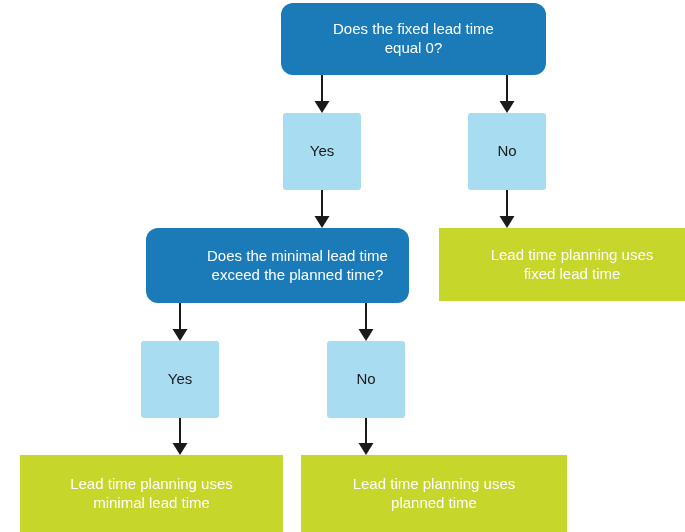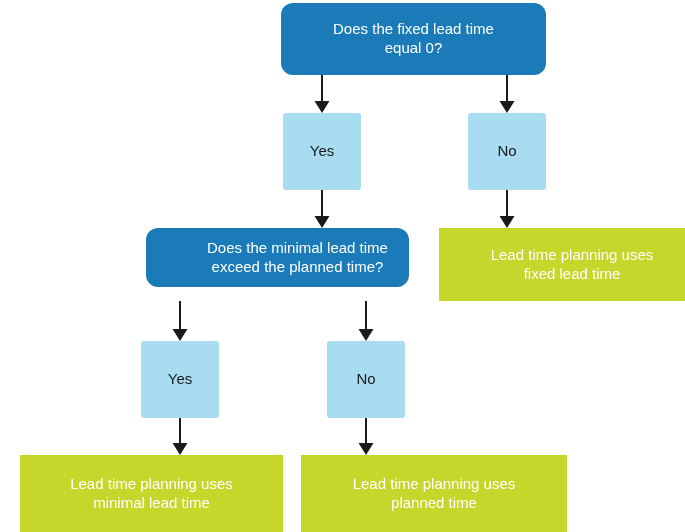--- a/index.html
+++ b/index.html
@@ -113,21 +113,21 @@
     <div class="node decision" style="left: 281px; top: 3px; width: 265px; height: 72px; background: rgb(27, 123, 184); color: rgb(255, 255, 255);">
       <span class="node-label">Does the fixed lead time
 equal 0?</span>
     </div>
     <div class="node branch" style="left: 283px; top: 113px; width: 78px; height: 77px; background: rgb(168, 220, 240); color: rgb(26, 26, 26);">
       <span class="node-label">Yes</span>
     </div>
     <div class="node branch" style="left: 468px; top: 113px; width: 78px; height: 77px; background: rgb(168, 220, 240); color: rgb(26, 26, 26);">
       <span class="node-label">No</span>
     </div>
-    <div class="node decision" style="left: 146px; top: 228px; width: 263px; height: 59px; background: rgb(27, 123, 184); color: rgb(255, 255, 255); padding-left: 40px;">
+    <div class="node decision" style="left: 146px; top: 228px; width: 263px; height: 75px; background: rgb(27, 123, 184); color: rgb(255, 255, 255); padding-left: 40px;">
       <span class="node-label">Does the minimal lead time
 exceed the planned time?</span>
     </div>
     <div class="node outcome" style="left: 419px; top: 228px; width: 266px; height: 73px; background: rgb(198, 214, 43); color: rgb(255, 255, 255);">
       <span class="node-label">Lead time planning uses
 fixed lead time</span>
     </div>
     <div class="node branch" style="left: 141px; top: 341px; width: 78px; height: 77px; background: rgb(168, 220, 240); color: rgb(26, 26, 26);">
       <span class="node-label">Yes</span>
     </div>

